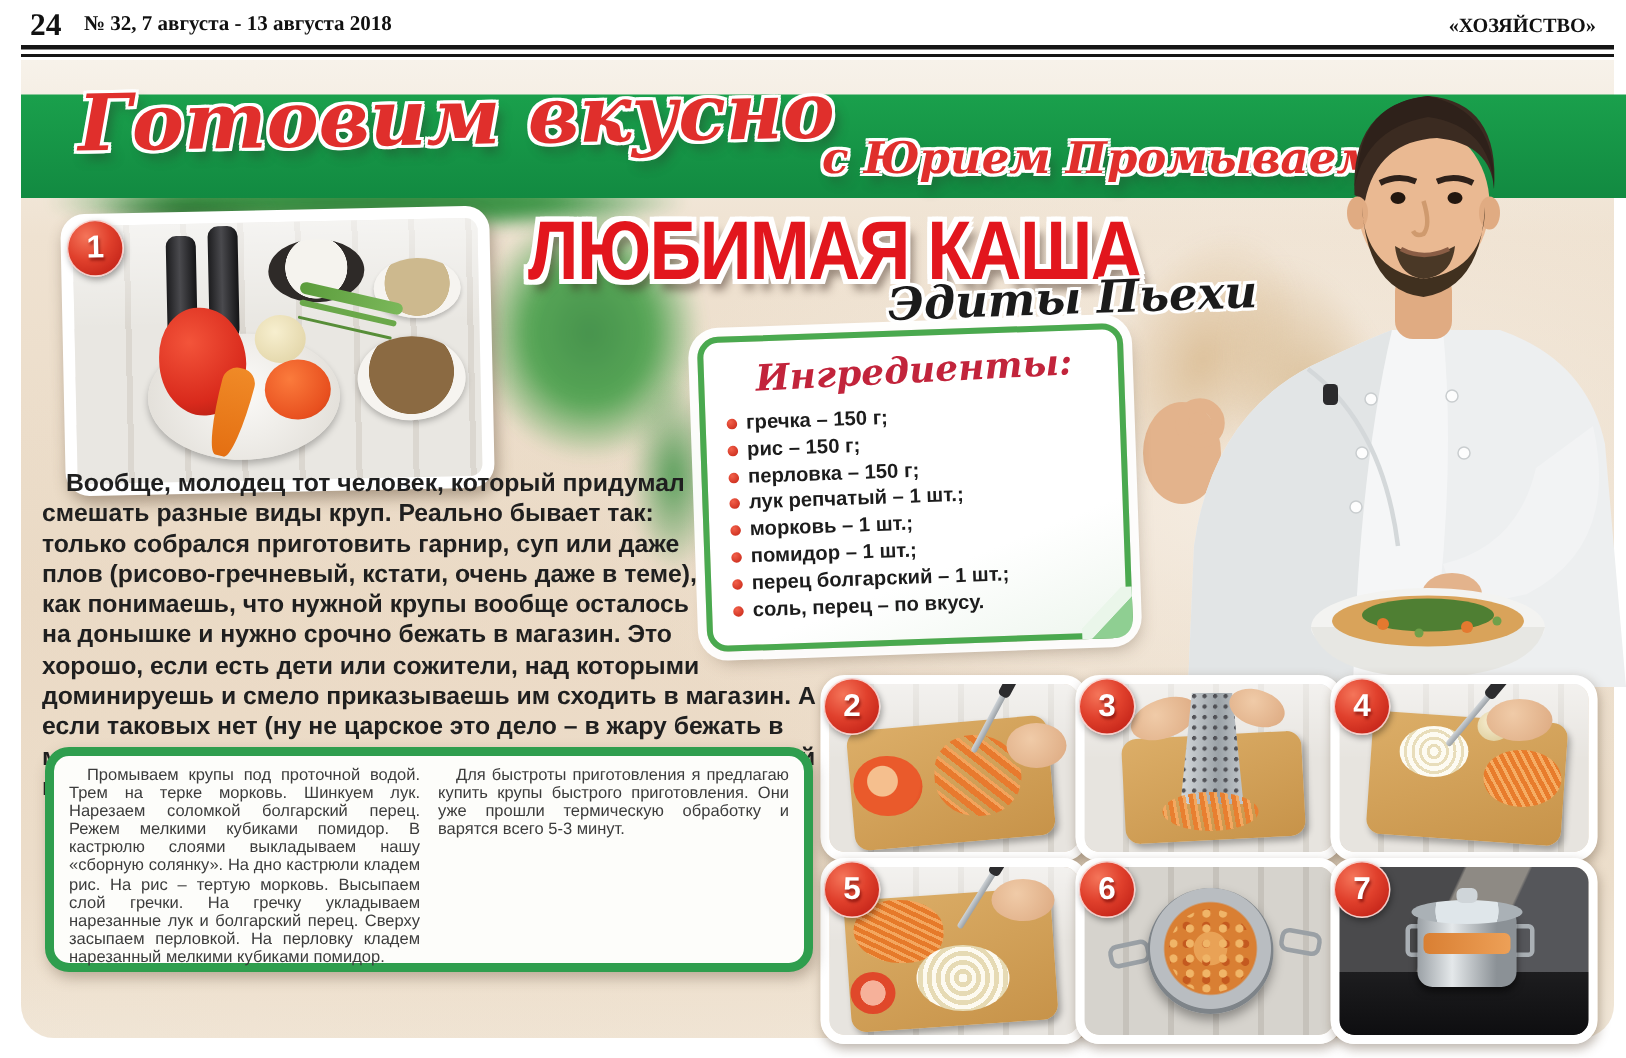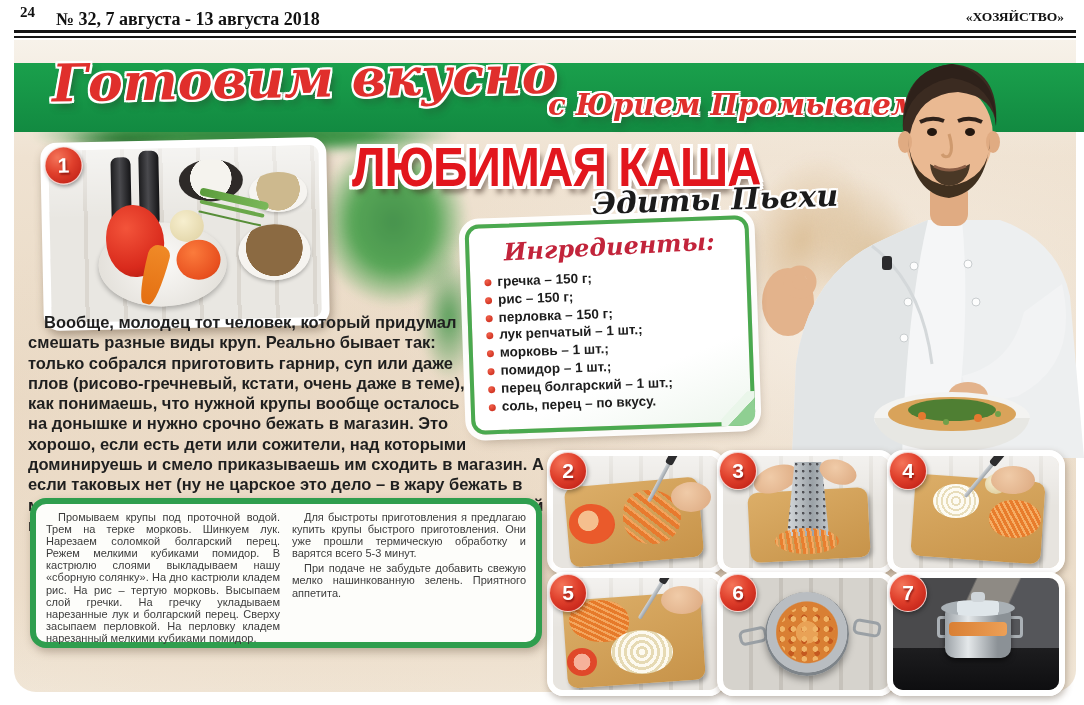--- a/index.html
+++ b/index.html
@@ -4,22 +4,22 @@
 <style>
   html,body{margin:0;padding:0;}
   body{
     width:1084px;height:705px;position:relative;overflow:hidden;
     background:#ffffff;
     font-family:"Liberation Sans",sans-serif;
     -webkit-font-smoothing:antialiased;
   }
   
   .hdr{position:absolute;top:0;left:0;width:1084px;height:30px;background:#fff;}
-  .hdr .pageno{position:absolute;left:20px;top:4px;font-family:"Liberation Serif",serif;font-weight:700;font-size:15px;color:#111;}
-  .hdr .issue{position:absolute;left:56px;top:9px;font-family:"Liberation Serif",serif;font-weight:700;font-size:18px;color:#111;}
+  .hdr .pageno{position:absolute;left:20px;top:4px;font-family:"Liberation Serif",serif;font-weight:700;font-size:21px;color:#111;}
+  .hdr .issue{position:absolute;left:56px;top:9px;font-family:"Liberation Serif",serif;font-weight:700;font-size:14px;color:#111;}
   .hdr .brand{position:absolute;right:20px;top:9px;font-family:"Liberation Serif",serif;font-weight:700;font-size:13.5px;color:#111;}
   .rule-thick{position:absolute;top:30px;left:14px;width:1062px;height:3px;background:#161616;}
   .rule-thin{position:absolute;top:36px;left:14px;width:1062px;height:2px;background:#161616;}
 
   
   .content-bg{
     position:absolute;left:14px;top:40px;width:1062px;height:652px;
     background:
       radial-gradient(ellipse 60% 50% at 78% 45%, rgba(246,238,228,.9), rgba(246,238,228,0) 70%),
       radial-gradient(ellipse 70% 60% at 30% 70%, rgba(236,219,199,.85), rgba(236,219,199,0) 75%),
@@ -310,21 +310,20 @@
     </ul>
   <div class="fold"></div>
 </div>
 
 <div class="instr">
   <div class="col">
     <p>Промываем крупы под проточной водой. Трем на терке морковь. Шинкуем лук. Нарезаем соломкой болгарский перец. Режем мелкими кубиками помидор. В кастрюлю слоями выкладываем нашу «сборную солянку». На дно кастрюли кладем рис. На рис – тертую морковь. Высыпаем слой гречки. На гречку укладываем нарезанные лук и болгарский перец. Сверху засыпаем перловкой. На перловку кладем нарезанный мелкими кубиками помидор.</p>
   </div>
   <div class="col">
     <p>Для быстроты приготовления я предлагаю купить крупы быстрого приготовления. Они уже прошли термическую обработку и варятся всего 5-3 минут.</p>
-    <p>При подаче не забудьте добавить свежую мелко нашинкованную зелень. Приятного аппетита.</p>
   </div>
 </div>
 
 <div class="tile" style="left:547px;top:450px;">
   <div class="scene woodbg">
     <div class="board" style="left:14px;top:26px;width:134px;height:80px;transform:rotate(-5deg);"></div>
     <div class="t2-pepper"></div>
     <div class="t2-strips"></div>
     <div class="knife" style="left:104px;top:4px;"></div>
     <div class="hand" style="left:118px;top:26px;width:40px;height:30px;"></div>

